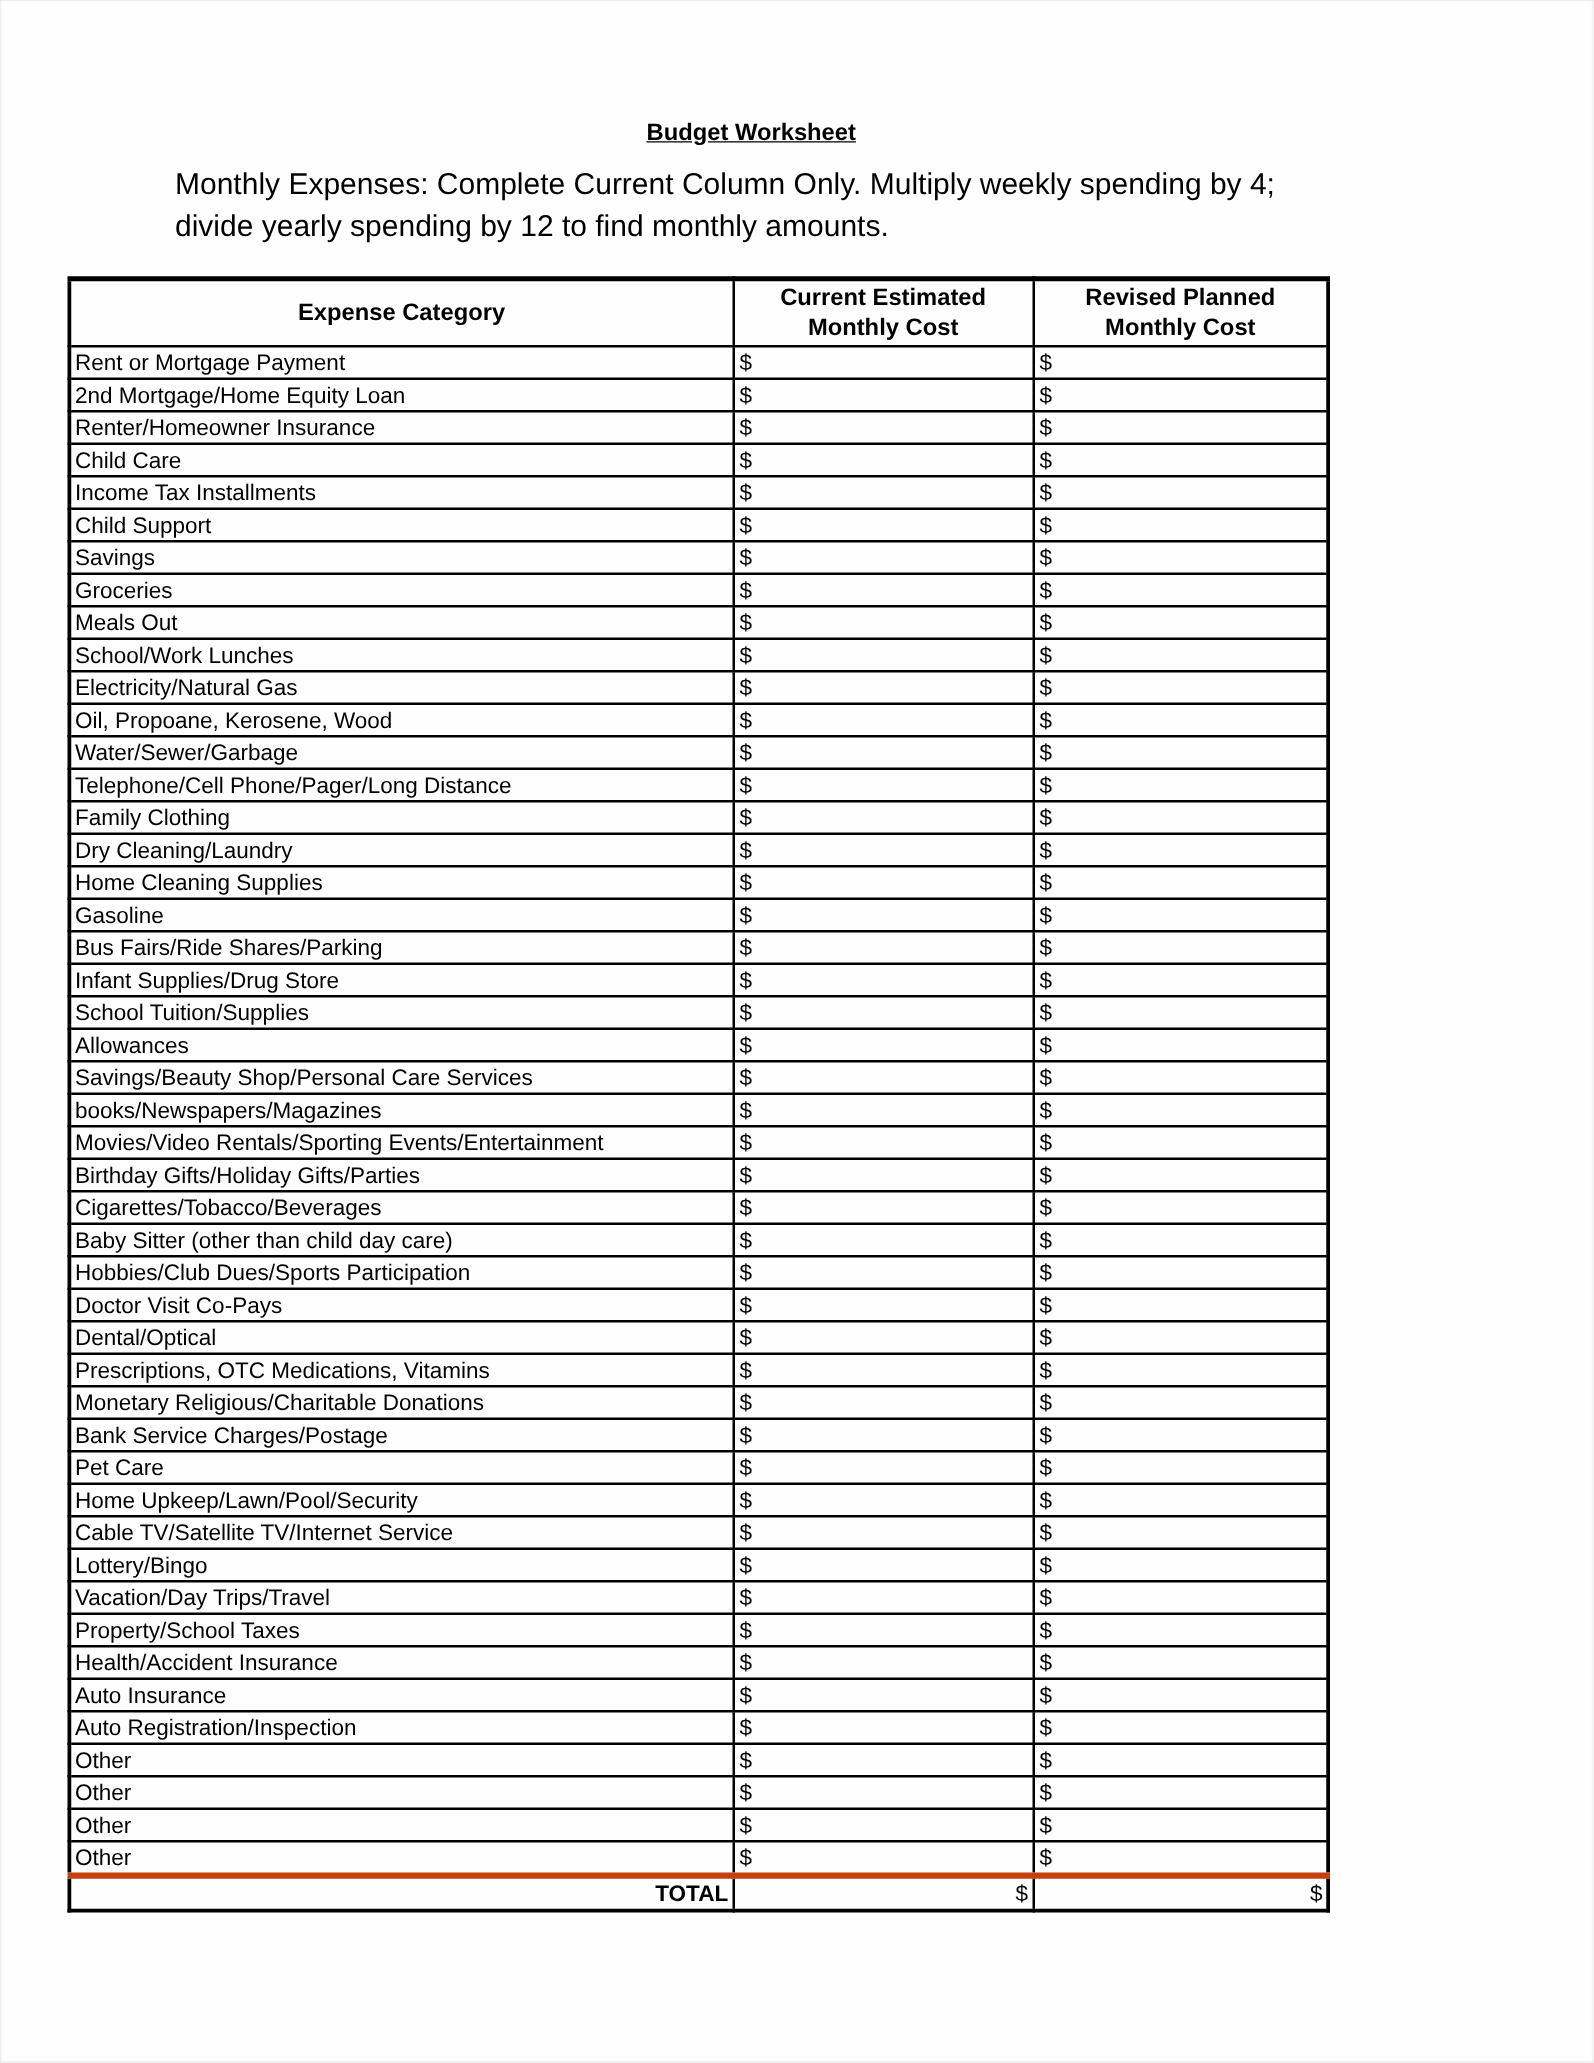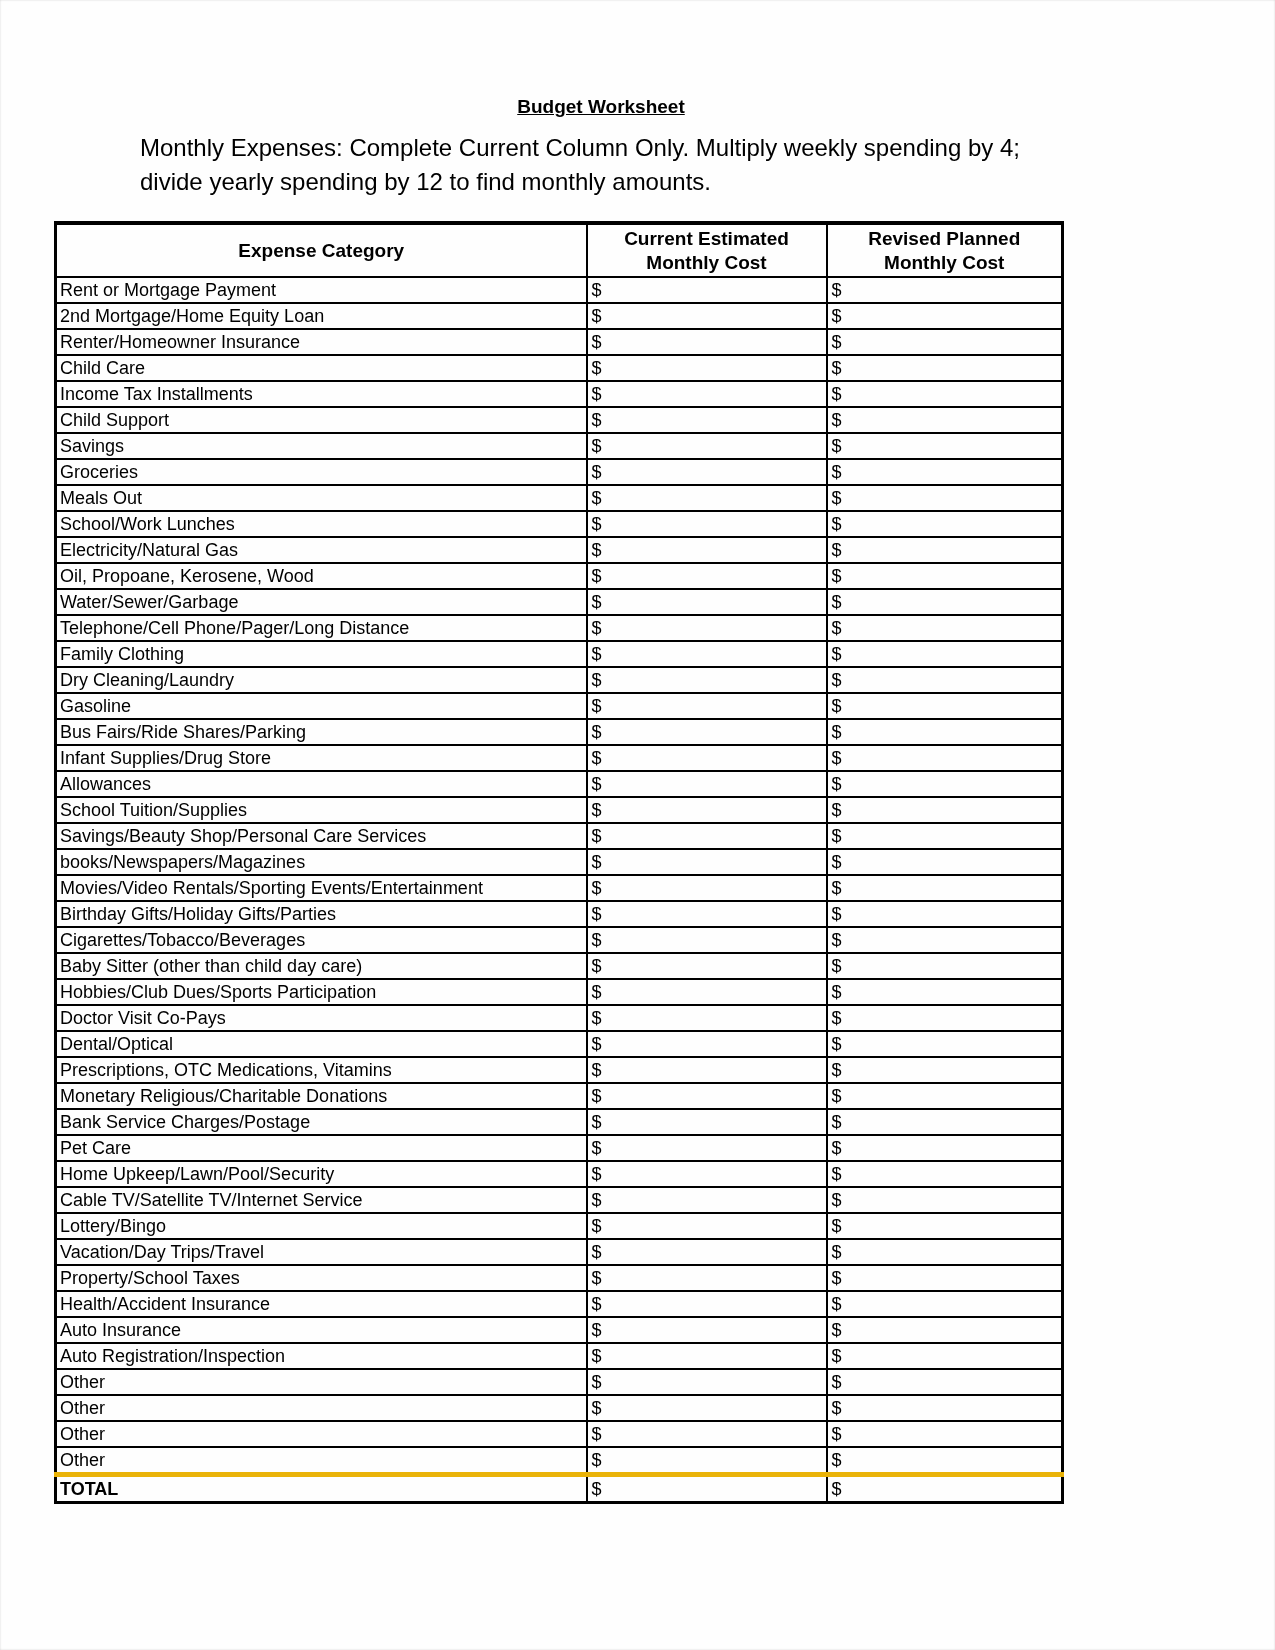--- a/index.html
+++ b/index.html
@@ -59,21 +59,22 @@
     height: 24px;
     line-height: 24px;
     padding: 0 3px;
     white-space: nowrap;
     overflow: hidden;
     vertical-align: middle;
     text-align: left;
   }
   td.cost { padding-left: 4px; }
   tr.total-row td {
-    border-top: 5px solid #eab308;
+    border-top: 5px solid #c2410c;
+    text-align: right;
   }
   tr.total-row td.total-label-cell {
     font-weight: bold;
   }
 </style>
 </head>
 <body>
 
 <div class="page">
 
@@ -184,47 +185,52 @@
     <td class="cost">$</td>
     <td class="cost">$</td>
   </tr>
 
   <tr>
     <td>Dry Cleaning/Laundry</td>
     <td class="cost">$</td>
     <td class="cost">$</td>
   </tr>
 
+  <tr>
+    <td>Home Cleaning Supplies</td>
+    <td class="cost">$</td>
+    <td class="cost">$</td>
+  </tr>
 
   <tr>
     <td>Gasoline</td>
     <td class="cost">$</td>
     <td class="cost">$</td>
   </tr>
 
   <tr>
     <td>Bus Fairs/Ride Shares/Parking</td>
     <td class="cost">$</td>
     <td class="cost">$</td>
   </tr>
 
   <tr>
     <td>Infant Supplies/Drug Store</td>
     <td class="cost">$</td>
     <td class="cost">$</td>
   </tr>
 
   <tr>
+    <td>School Tuition/Supplies</td>
+    <td class="cost">$</td>
+    <td class="cost">$</td>
+  </tr>
+
+  <tr>
     <td>Allowances</td>
-    <td class="cost">$</td>
-    <td class="cost">$</td>
-  </tr>
-
-  <tr>
-    <td>School Tuition/Supplies</td>
     <td class="cost">$</td>
     <td class="cost">$</td>
   </tr>
 
   <tr>
     <td>Savings/Beauty Shop/Personal Care Services</td>
     <td class="cost">$</td>
     <td class="cost">$</td>
   </tr>
 

